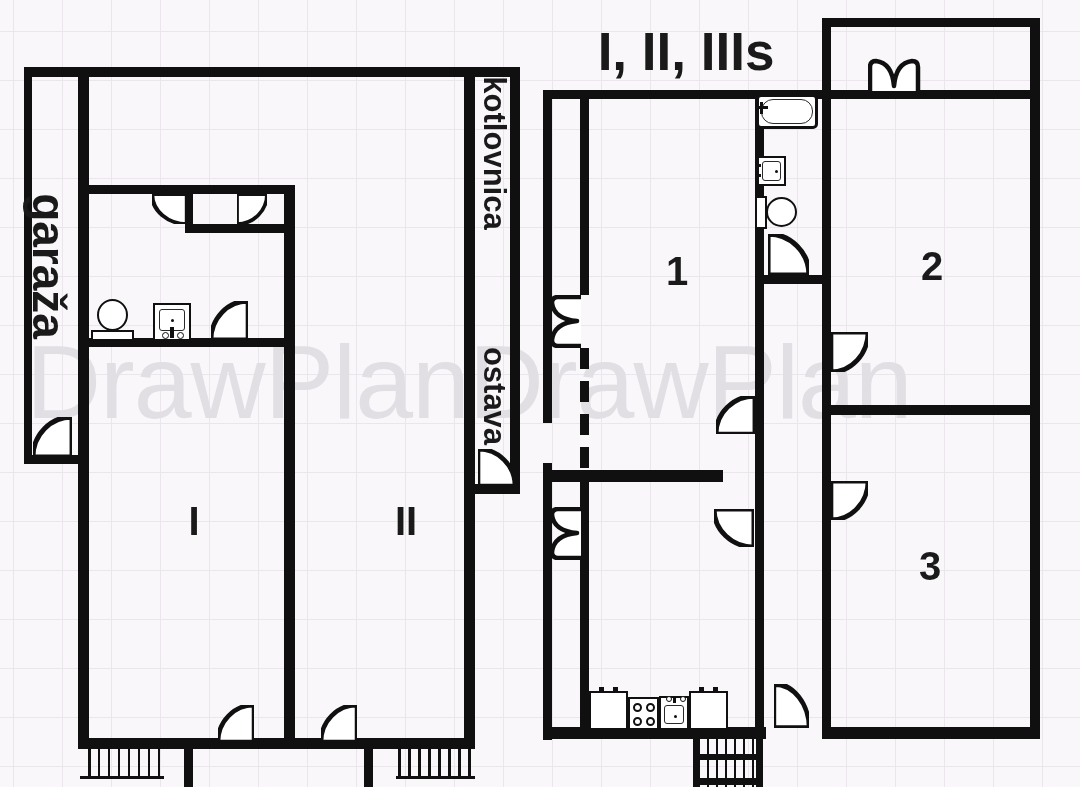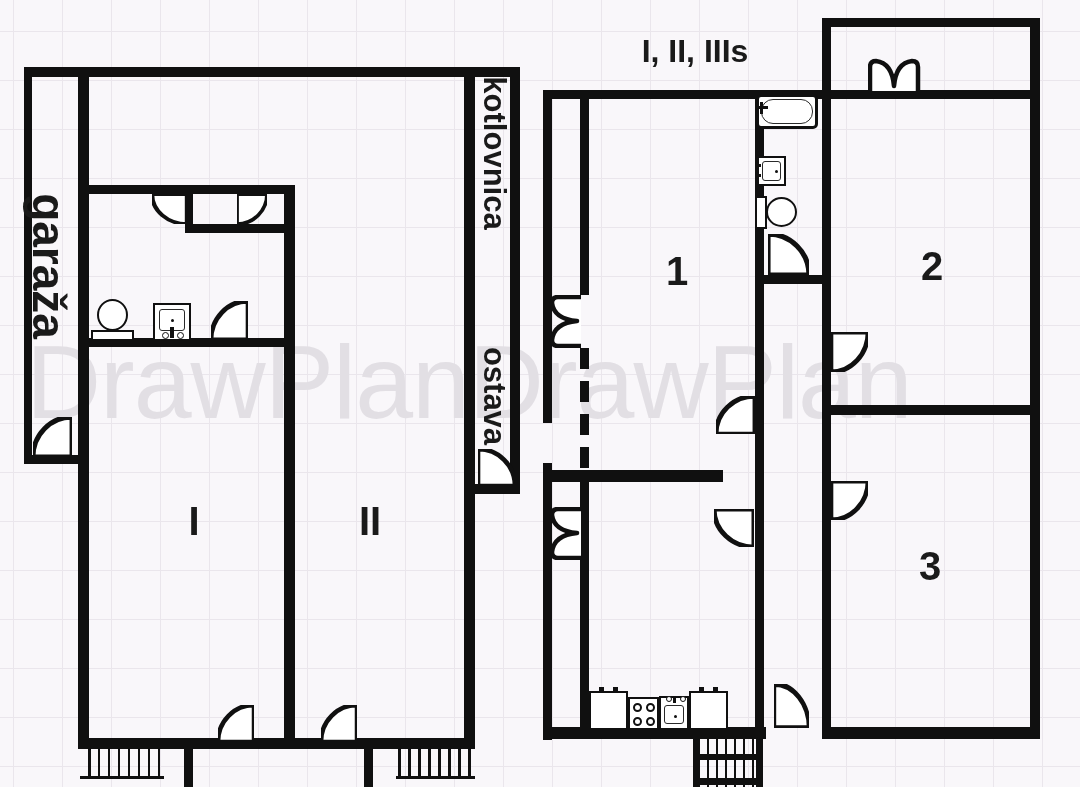--- a/index.html
+++ b/index.html
@@ -95,21 +95,21 @@
     <div class="thinline" style="left:80px;top:776px;width:84px;height:2.5px"></div>
     <div class="w" style="left:184px;top:749px;width:9px;height:38px"></div>
     <div class="ticks" style="left:398px;top:749px;width:74px;height:29px"></div>
     <div class="thinline" style="left:396px;top:776px;width:79px;height:2.5px"></div>
     <div class="w" style="left:364px;top:749px;width:9px;height:38px"></div>
 
     <div class="lbl vert" style="left:49px;top:266px;font-size:46px;">garaža</div>
     <div class="lbl vert" style="left:494px;top:153px;font-size:31px;">kotlovnica</div>
     <div class="lbl vert" style="left:494px;top:396px;font-size:31px;">ostava</div>
     <div class="lbl room-num" style="left:194px;top:521px;">I</div>
-    <div class="lbl room-num" style="left:370px;top:521px;">II</div>
+    <div class="lbl room-num" style="left:406px;top:521px;">II</div>
   </div>
 
   <div>
 
     <div class="w" style="left:543px;top:90px;width:497px;height:9px"></div>
     <div class="w" style="left:822px;top:18px;width:9px;height:72px"></div>
     <div class="w" style="left:822px;top:18px;width:218px;height:9px"></div>
     <div class="w" style="left:1030px;top:18px;width:10px;height:720px"></div>
     <div class="w" style="left:543px;top:90px;width:9px;height:333px"></div>
     <div class="w" style="left:543px;top:463px;width:9px;height:277px"></div>
@@ -187,19 +187,19 @@
     <div class="fx box" style="left:689px;top:691px;width:39px;height:39px">
       <div class="knob" style="left:8px"></div>
         <div class="knob" style="left:22px"></div>
     </div>
 
     <div class="stairs" style="left:693px;top:739px;width:70px;height:48px">
       <div class="bar" style="top:15px;height:6px"></div>
       <div class="bar" style="top:39px;height:7px"></div>
     </div>
 
-    <div class="lbl" style="left:686px;top:51px;font-size:32px;margin-left:9px;">I, II, IIIs</div>
+    <div class="lbl" style="left:686px;top:51px;font-size:53px;">I, II, IIIs</div>
     <div class="lbl room-num" style="left:677px;top:271px;">1</div>
     <div class="lbl room-num" style="left:932px;top:266px;">2</div>
     <div class="lbl room-num" style="left:930px;top:566px;">3</div>
   </div>
 
 </div>
 
 </body></html>

